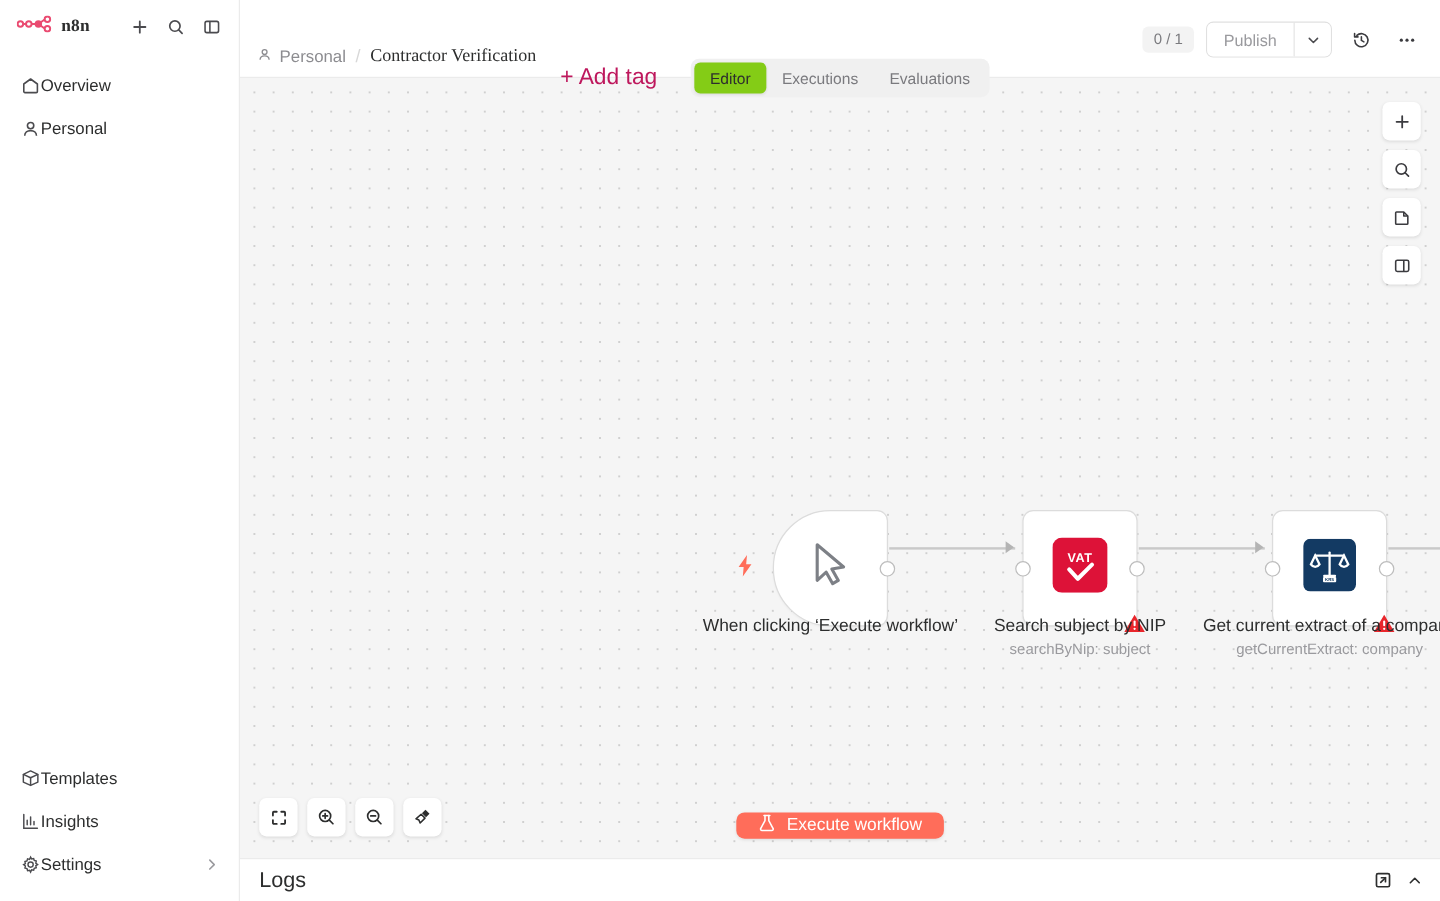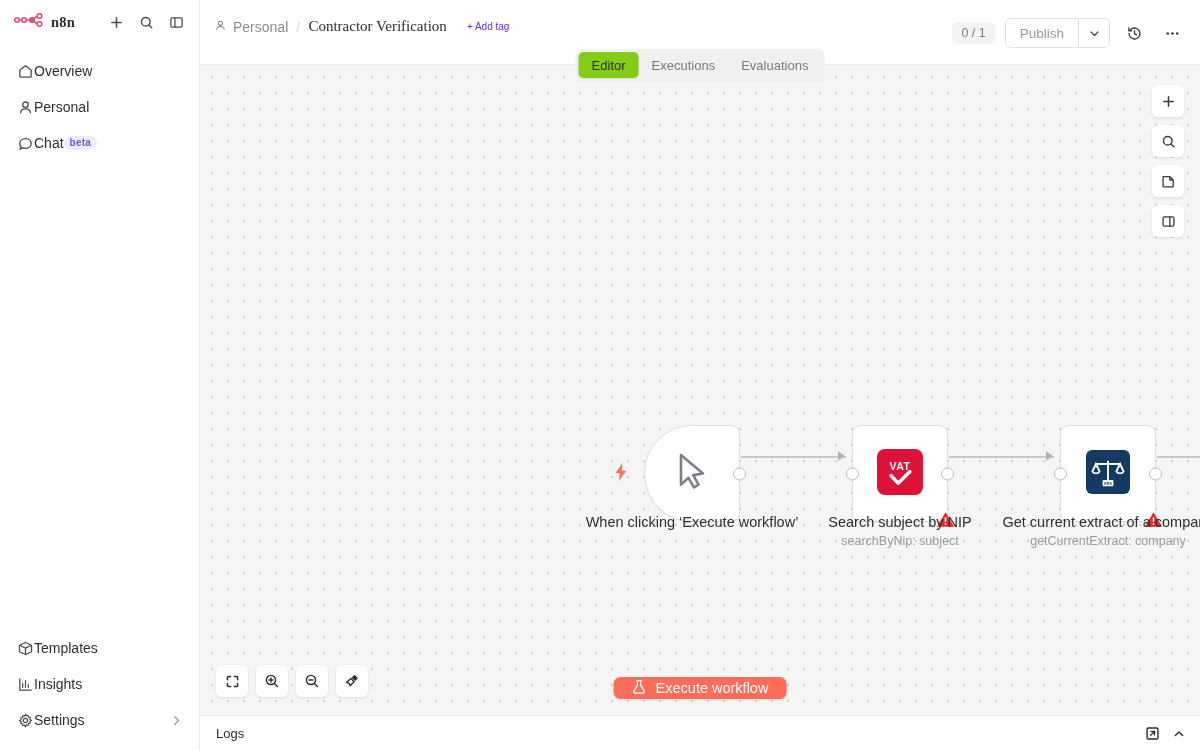--- a/index.html
+++ b/index.html
@@ -55,21 +55,21 @@
   .header {
     height: 65px; flex: 0 0 65px; background: #fff;
     border-bottom: 1px solid #ebebeb;
     display: flex; align-items: flex-start; padding: 18px 14px 0 14px;
     position: relative; z-index: 5;
   }
   .breadcrumb { display: flex; align-items: center; gap: 8px; font-size: 14px; }
   .bc-personal { display: flex; align-items: center; gap: 6px; color: #8c8c90; cursor: pointer; }
   .bc-sep { color: #d8d8d8; font-size: 15px; }
   .bc-title { color: #2d2e2e; font-size: 15px; cursor: pointer; font-family: Liberation Serif, serif; }
-  .add-tag { color: #6d28d9; font-size: 10px; margin-left: 12px; cursor: pointer; }
+  .add-tag { color: #be185d; font-size: 19px; margin-left: 12px; cursor: pointer; margin-top: 36px; }
 
   .hdr-right { margin-left: auto; display: flex; align-items: center; gap: 10px; }
   .counter {
     background: #f3f3f3; color: #7a7a7e; font-size: 12.5px;
     border-radius: 5px; padding: 5px 9px; line-height: 1;
   }
   .publish-group { display: flex; align-items: stretch; border: 1px solid #e0e0e0; border-radius: 6px; overflow: hidden; height: 30px; }
   .publish-btn {
     padding: 0 14px; display: flex; align-items: center;
     font-size: 13.5px; color: #9a9a9e; background: #fff; cursor: pointer;
@@ -175,21 +175,21 @@
     padding: 0 18px; font-size: 14.5px; cursor: pointer; z-index: 4;
     box-shadow: 0 1px 3px rgba(0,0,0,.10);
   }
 
   
   .logs {
     height: 36px; flex: 0 0 36px; background: #fff;
     border-top: 1px solid #ebebeb;
     display: flex; align-items: center; padding: 0 14px 0 16px;
   }
-  .logs-title { font-size: 13px; color: #2d2e2e; }
+  .logs-title { font-size: 18px; color: #2d2e2e; }
   .logs-right { margin-left: auto; display: flex; align-items: center; gap: 12px; }
   .logs-ico { display: flex; align-items: center; justify-content: center; cursor: pointer; color: #2d2e2e; }
 </style>
 </head>
 <body>
 
 <div class="app">
 
   <aside class="sidebar">
 
@@ -240,29 +240,20 @@
         <span class="sb-label">Overview</span>
       </div>
       <div class="sb-item">
         <span class="sb-ico">
           <svg width="17" height="17" viewBox="0 0 18 18" fill="none" stroke="currentColor" stroke-width="1.4">
               <circle cx="9" cy="6" r="2.8"></circle>
               <path d="M3.8 15c0-2.9 2.3-4.6 5.2-4.6s5.2 1.7 5.2 4.6"></path>
             </svg>
         </span>
         <span class="sb-label">Personal</span>
-      </div>
-      <div class="sb-item">
-        <span class="sb-ico">
-          <svg width="17" height="17" viewBox="0 0 18 18" fill="none" stroke="currentColor" stroke-width="1.4">
-              <path d="M15 9c0 3-2.7 5.2-6 5.2-.9 0-1.7-.15-2.5-.45L3.4 15l.9-2.5A5.1 5.1 0 0 1 3 9c0-3 2.7-5.2 6-5.2S15 6 15 9z"></path>
-            </svg>
-        </span>
-        <span class="sb-label">Chat</span>
-        <span class="badge-beta">beta</span>
       </div>
     </nav>
 
     <div class="sb-bottom">
       <div class="sb-item">
         <span class="sb-ico">
           <svg width="17" height="17" viewBox="0 0 18 18" fill="none" stroke="currentColor" stroke-width="1.3" stroke-linejoin="round">
               <path d="M2.6 5.6L9 2.6l6.4 3-6.4 3z"></path>
               <path d="M2.6 5.6v6.8L9 15.4l6.4-3V5.6"></path>
               <path d="M9 8.6v6.8"></path>

